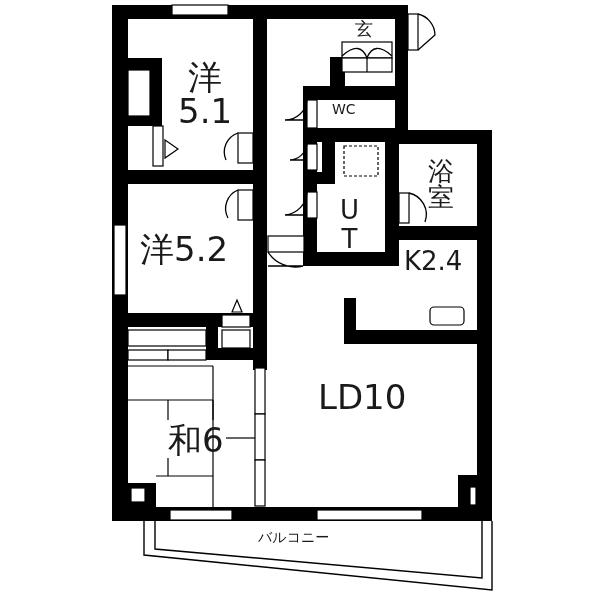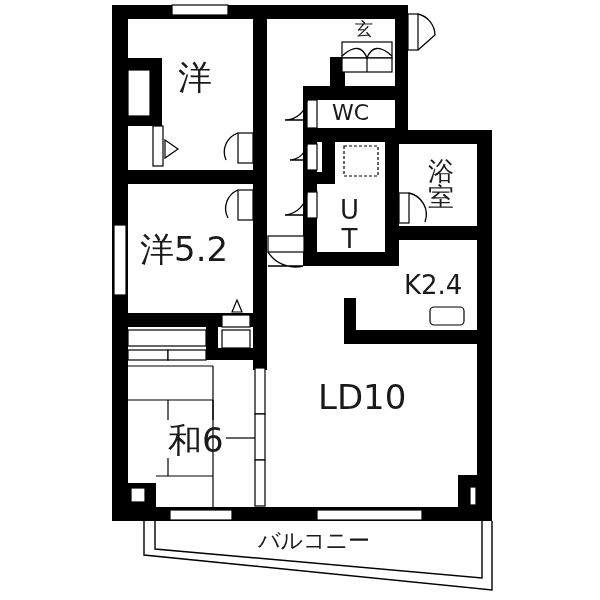--- a/index.html
+++ b/index.html
@@ -7,21 +7,21 @@
     #plan { position: absolute; left: 0; top: 0; width: 600px; height: 600px; }
     .lbl {
       position: absolute;
       font-family: "DejaVu Sans", sans-serif;
       color: #1a1a1a;
       white-space: nowrap;
       line-height: 1;
     }
     .lbl-room-lg { font-size: 34px; }
     .lbl-room-md { font-size: 26px; }
-    .lbl-room-sm { font-size: 22px; }
+    .lbl-room-sm { font-size: 14px; }
     .lbl-vert { text-align: center; }
     .lbl-vert span { display: block; }
   </style>
 </head>
 <body>
 
 <svg id="plan" viewBox="0 0 600 600" xmlns="http://www.w3.org/2000/svg">
   <g fill="#000" stroke="none">
 
     <rect x="112" y="5" width="296" height="14"></rect>
@@ -139,25 +139,26 @@
   </g>
 
   <g fill="none" stroke="#000" stroke-width="1.4">
     <path d="M144,521 L144,555 L492,590 L492,521"></path>
     <path d="M155,521 L155,549 L482,578 L482,521"></path>
   </g>
 </svg>
 
 <div class="lbl lbl-room-lg lbl-vert" style="left:178px;top:60px;">
   <span>洋</span>
+  <span>5.1</span>
 </div>
 <div class="lbl lbl-room-lg" style="left:140px;top:232px;">洋5.2</div>
 <div class="lbl lbl-room-lg" style="left:168px;top:423px;">和6</div>
 <div class="lbl lbl-room-lg" style="left:318px;top:380px;">LD10</div>
-<div class="lbl lbl-room-md" style="left:404px;top:272px;">K2.4</div>
+<div class="lbl lbl-room-md" style="left:404px;top:248px;">K2.4</div>
 <div class="lbl lbl-room-md lbl-vert" style="left:428px;top:158px;">
   <span>浴</span>
   <span>室</span>
 </div>
 <div class="lbl lbl-room-md lbl-vert" style="left:340px;top:196px;line-height:1.1;">
   <span>U</span>
   <span>T</span>
 </div>
 <div class="lbl lbl-room-sm" style="left:332px;top:102px;">WC</div>
 <div class="lbl" style="left:355px;top:20px;font-size:18px;">玄</div>

